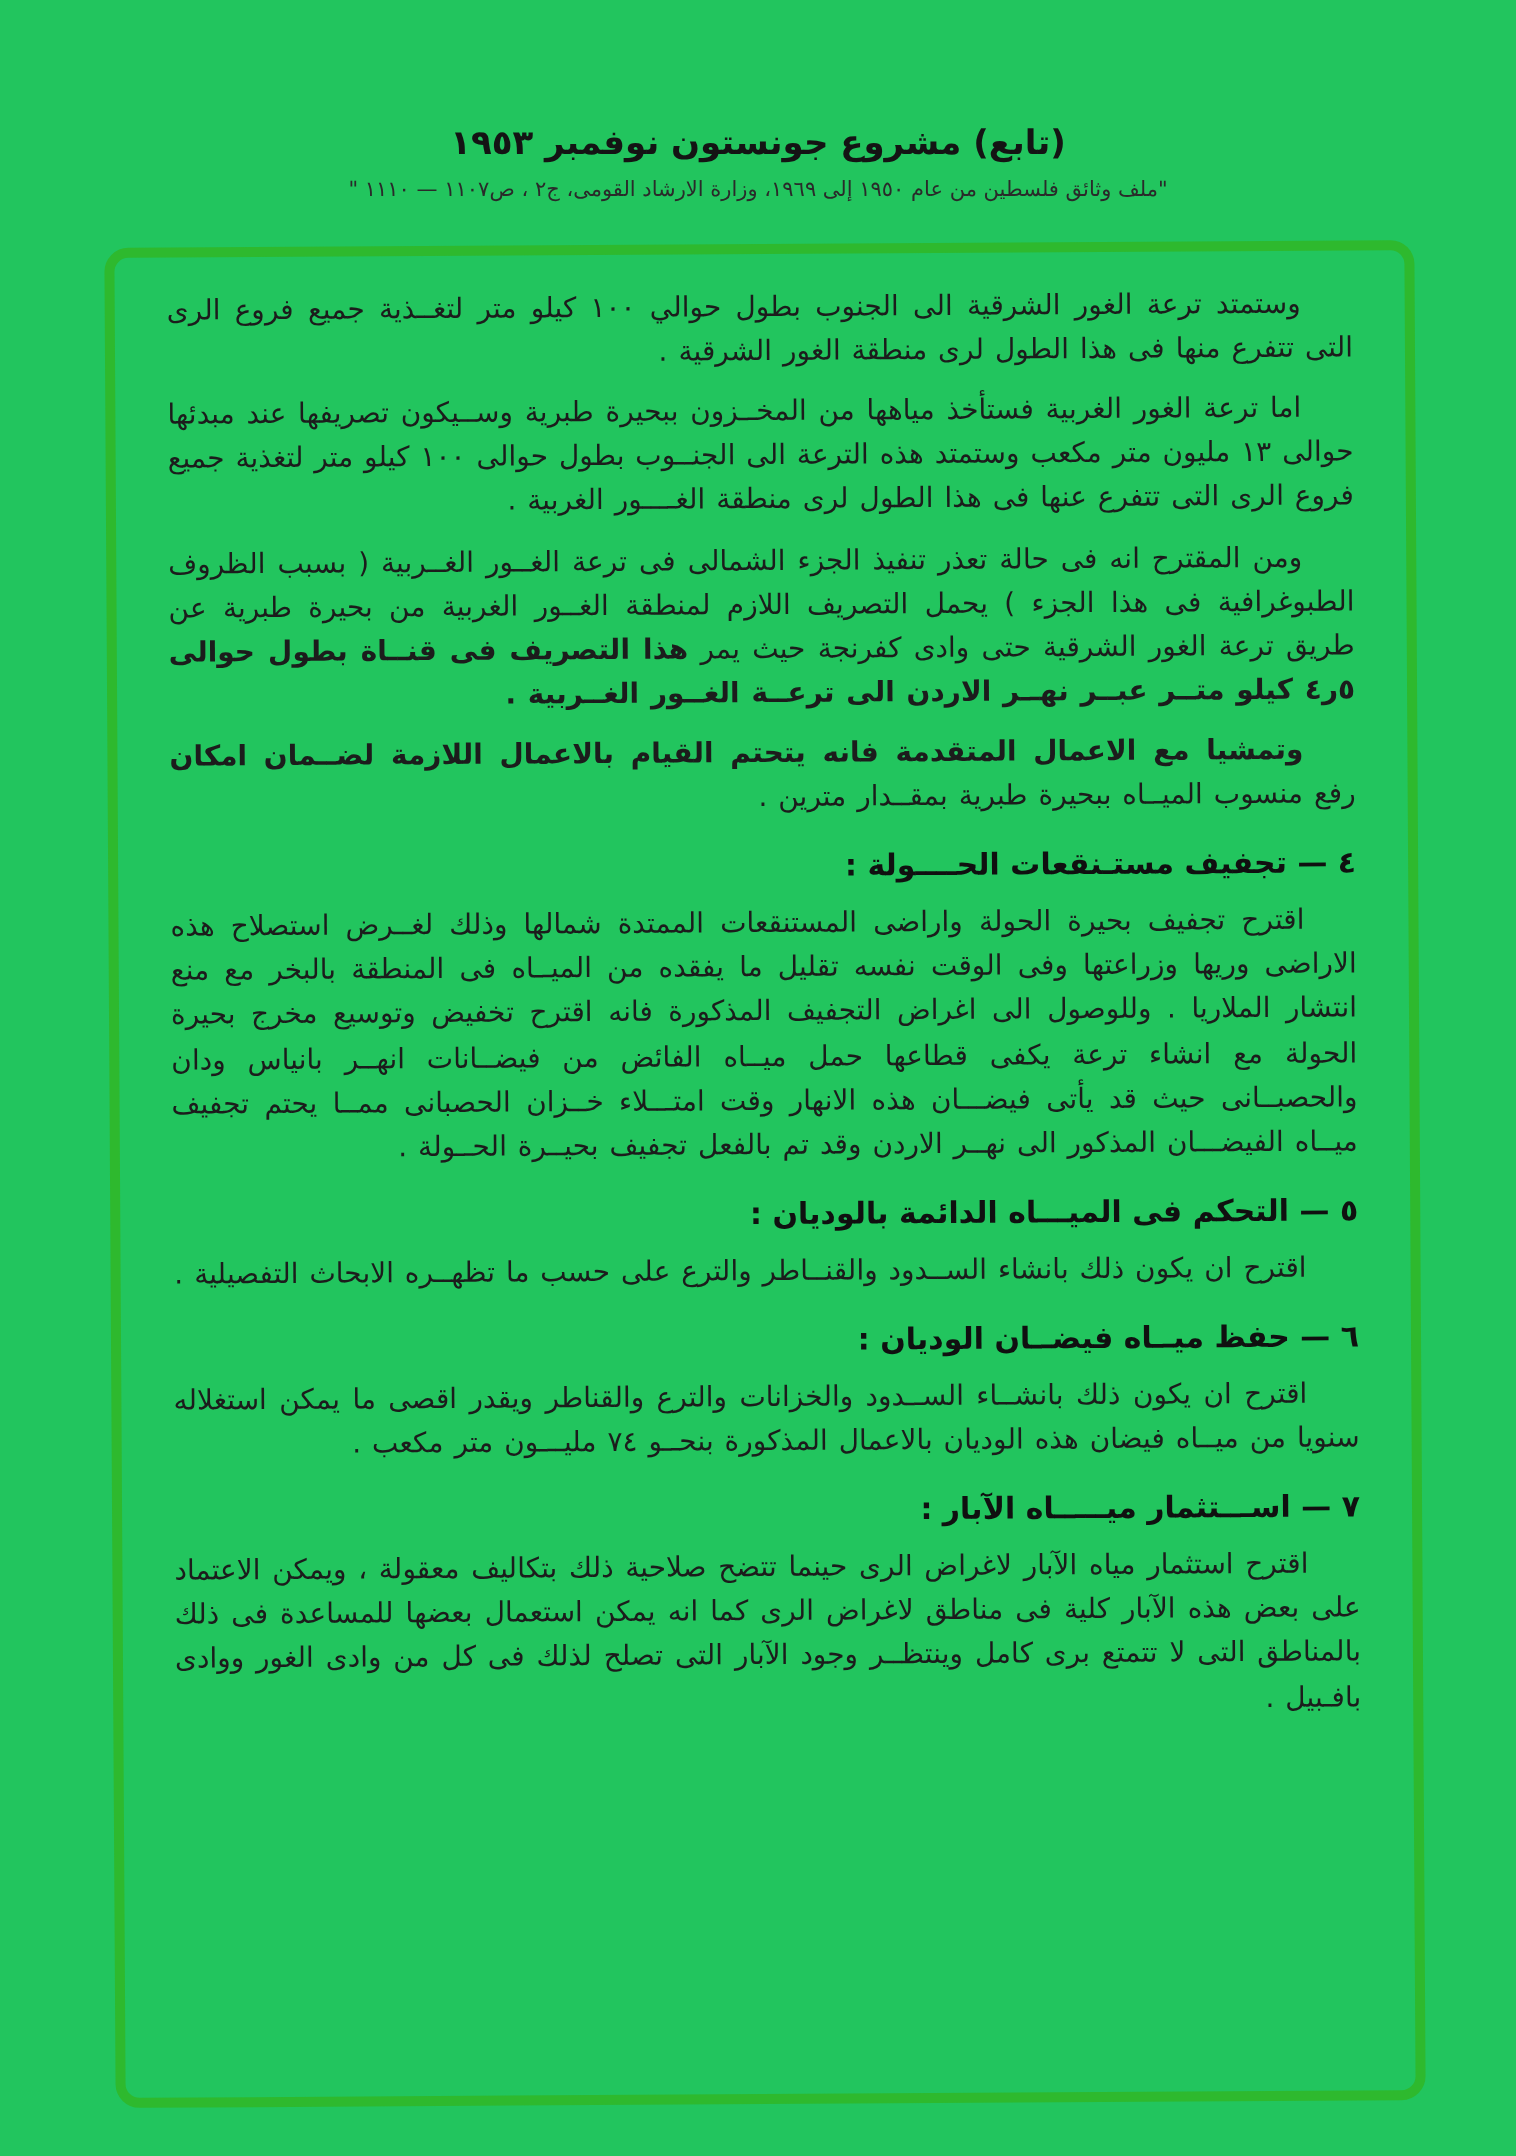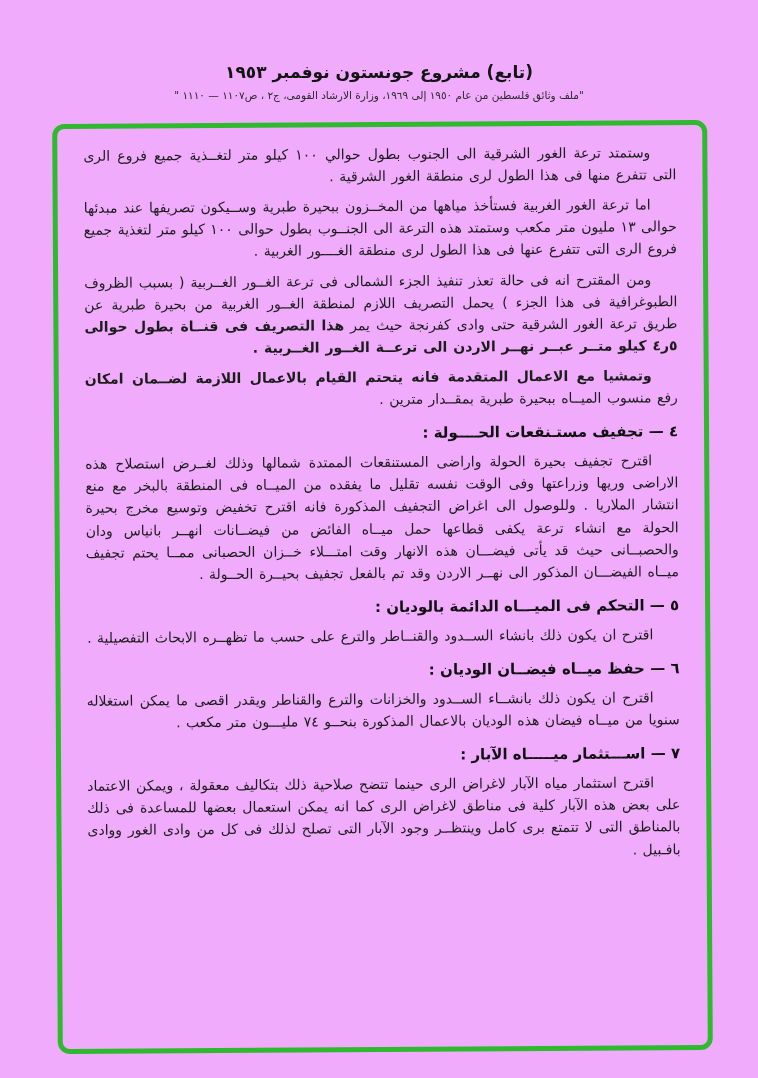--- a/index.html
+++ b/index.html
@@ -4,21 +4,21 @@
 <style>
   html, body {
     margin: 0;
     padding: 0;
     background: #fdfdfb;
   }
   .page {
     position: relative;
     width: 758px;
     height: 1078px;
-    background: #f0abfc;
+    background: #22c55e;
     overflow: hidden;
     font-family: "DejaVu Sans", sans-serif;
     color: #1b1b1b;
   }
   .doc-header {
     direction: rtl;
     text-align: center;
     padding-top: 62px;
   }
   .doc-title {

